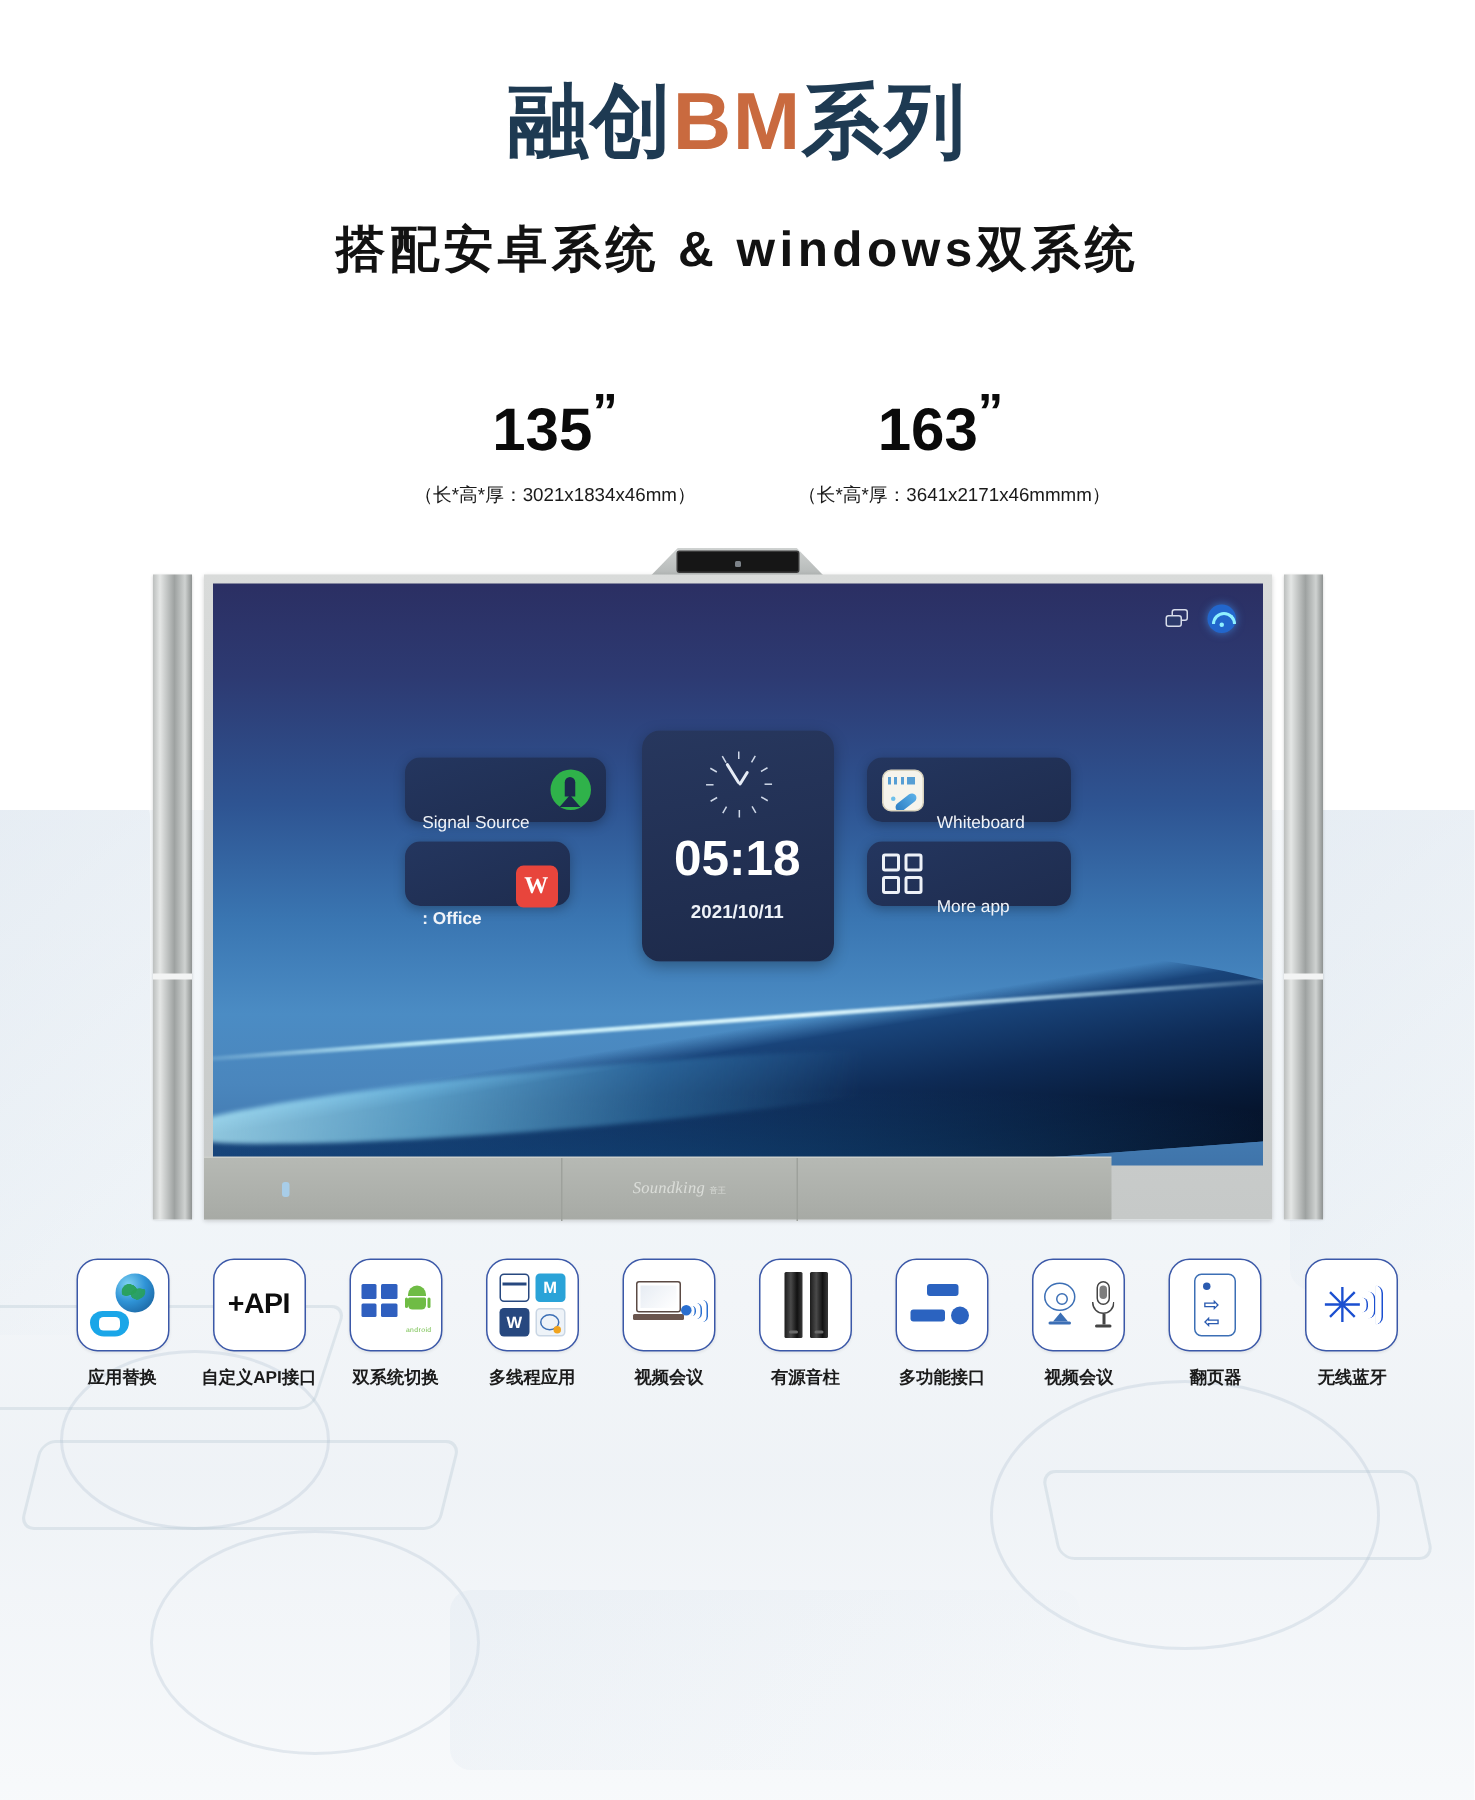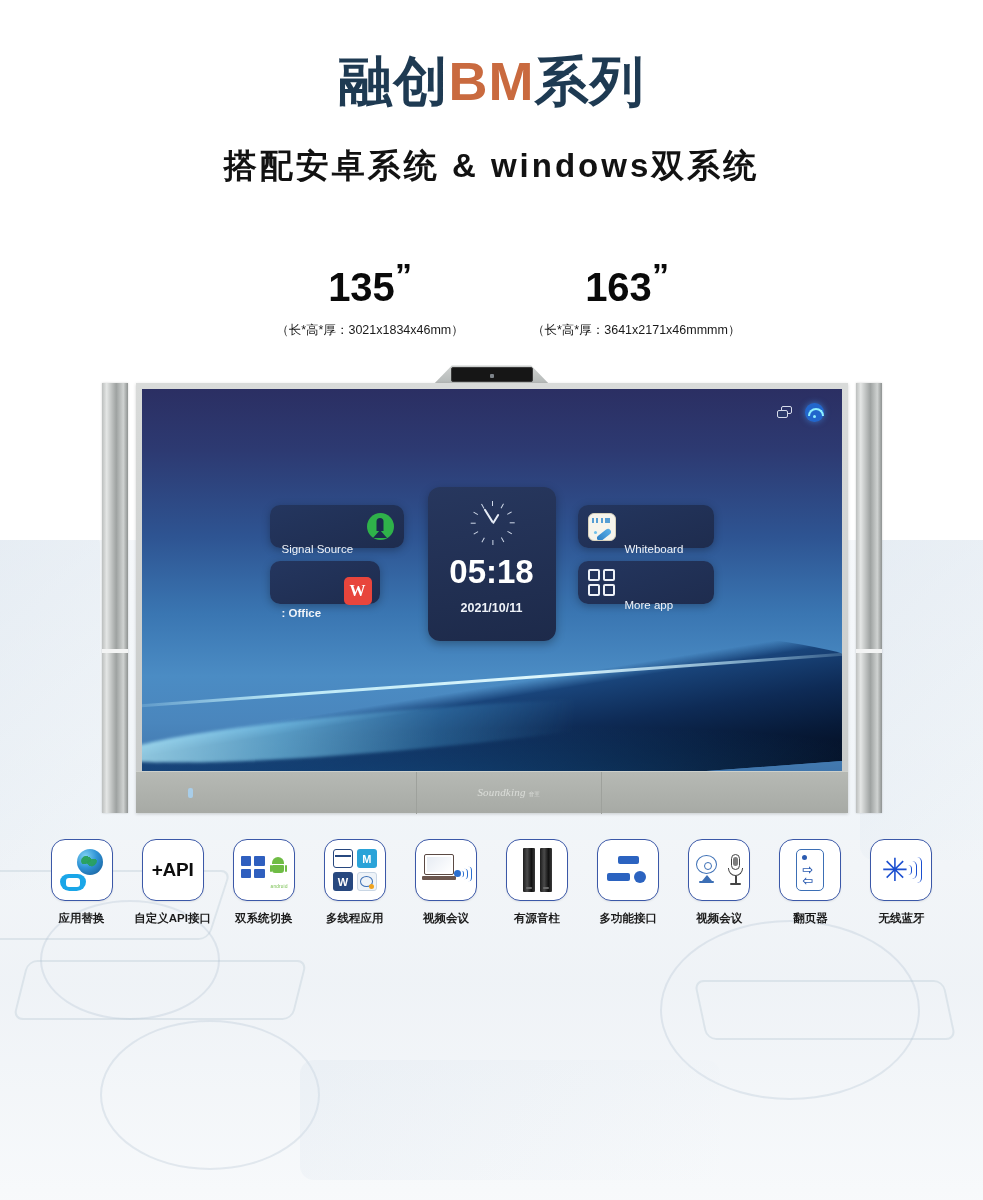--- a/index.html
+++ b/index.html
@@ -424,21 +424,21 @@
     margin-top: 13px;
     font-size: 12.5px;
     font-weight: 700;
     color: #eef2f8;
   }
 
   
   .devbar {
     position: absolute;
     left: 34px; top: 406px;
-    width: 712px; height: 42px;
+    width: 605px; height: 42px;
     background: linear-gradient(180deg,#b6b9b4 0%, #a7aaa5 100%);
     display: flex;
     align-items: center;
     border-top: 1px solid #cdd0cb;
   }
   .devbar .seg {
     height: 42px;
     border-right: 1px solid #9ea19c;
     display: flex; align-items: center; justify-content: center;
     position: relative;

